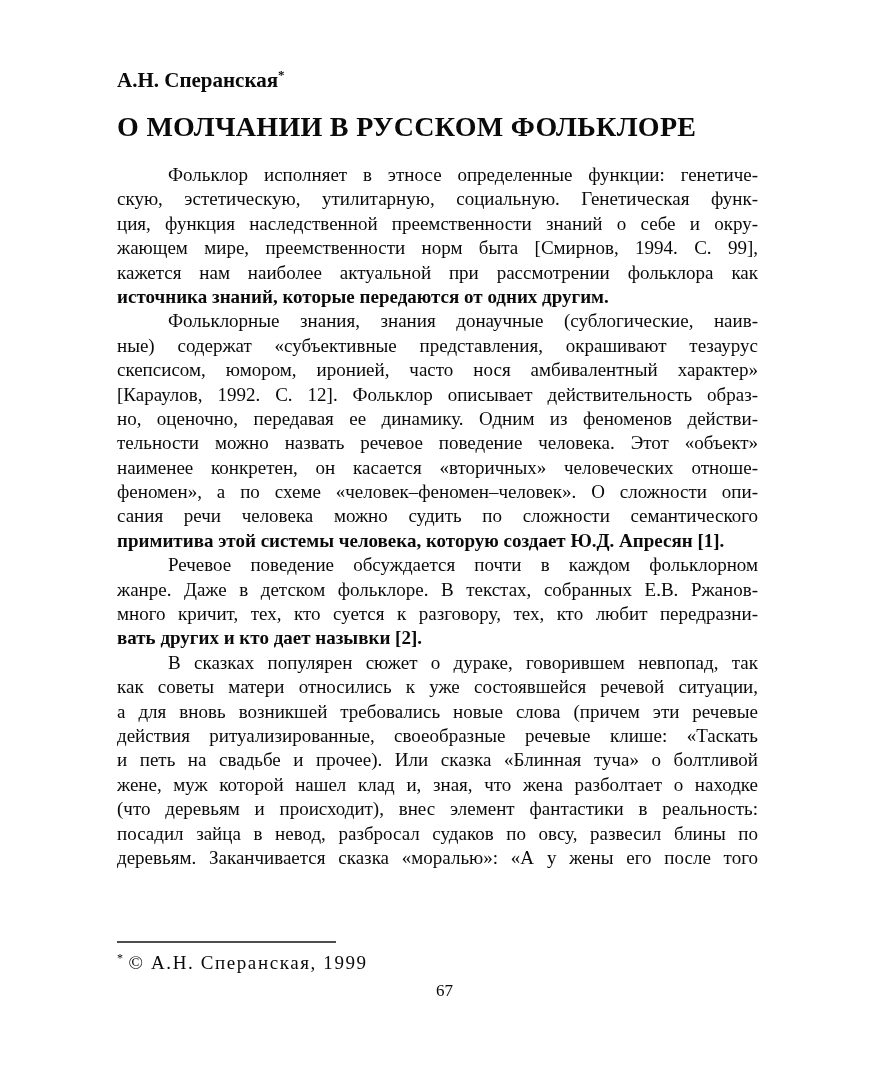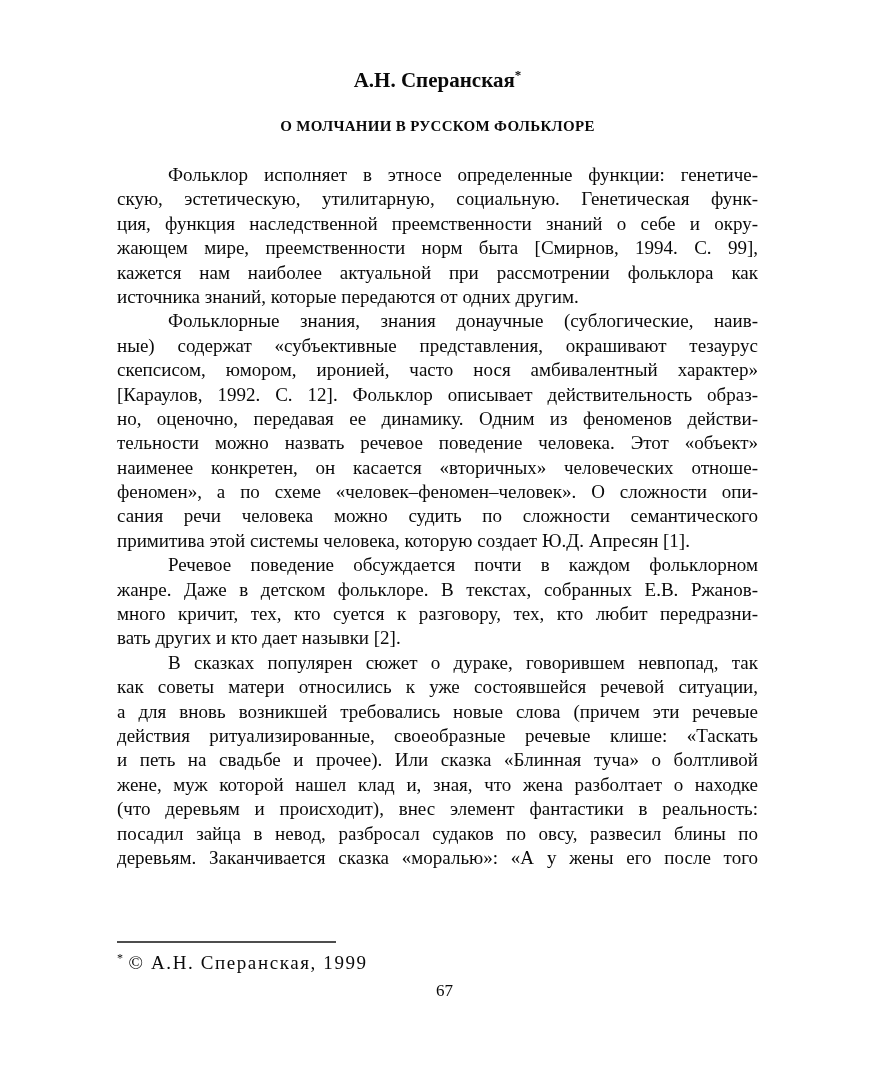--- a/index.html
+++ b/index.html
@@ -16,36 +16,36 @@
     font-family: "Liberation Serif", "DejaVu Serif", serif;
     overflow: hidden;
   }
   .content {
     position: absolute;
     left: 117px;
     top: 68px;
     width: 641px;
   }
   .author-line {
-    text-align: center;
+    text-align: left;
     font-weight: bold;
     font-size: 21px;
     line-height: 25px;
     margin: 0 0 21px 0;
     white-space: nowrap;
   }
   .author-line sup {
     font-size: 13px;
     vertical-align: super;
     line-height: 0;
   }
   .doc-title {
-    text-align: center;
+    text-align: left;
     font-weight: bold;
-    font-size: 15px;
+    font-size: 28px;
     line-height: 25px;
     margin: 0 0 24px 0;
     letter-spacing: 0.3px;
   }
   .body-text {
     font-size: 19px;
   }
   .para {
     margin: 0;
     padding: 0;
@@ -56,20 +56,21 @@
     text-align: justify;
     text-align-last: justify;
     overflow: hidden;
     white-space: normal;
   }
   .line.first {
     text-indent: 51px;
   }
   .line.final {
     text-align-last: left;
+    font-weight: bold;
   }
   .footnote-area {
     position: absolute;
     left: 117px;
     top: 941px;
     width: 641px;
   }
   .footnote-rule {
     width: 219px;
     border-top: 2px solid #4d4d4d;

